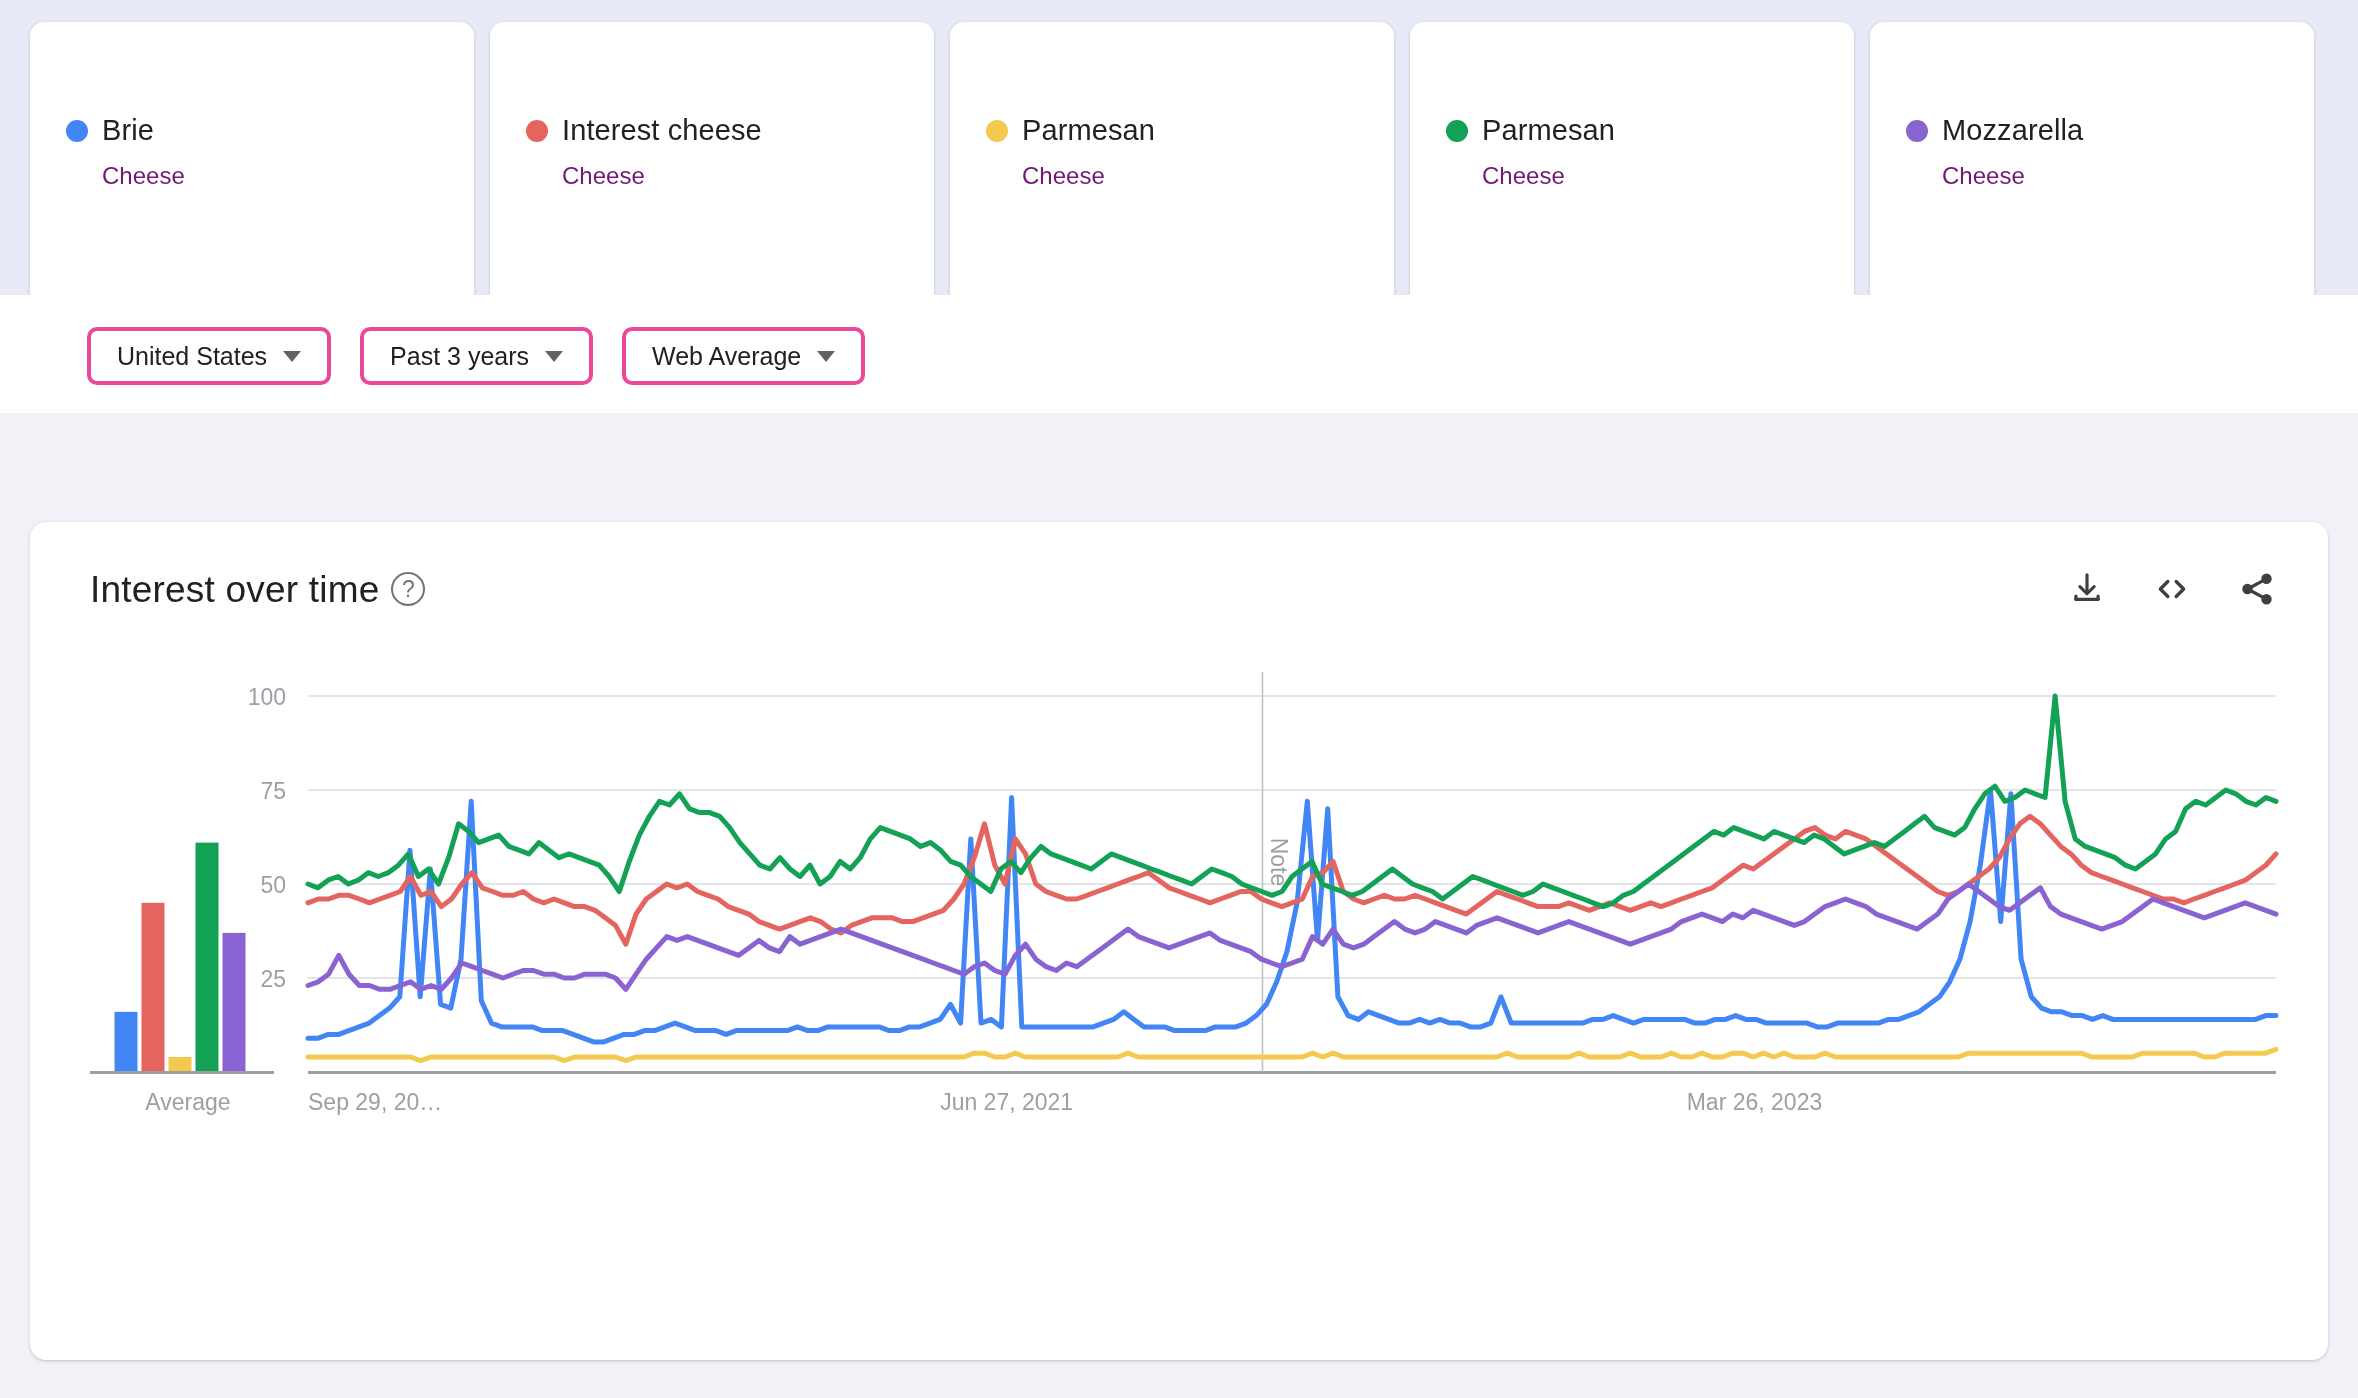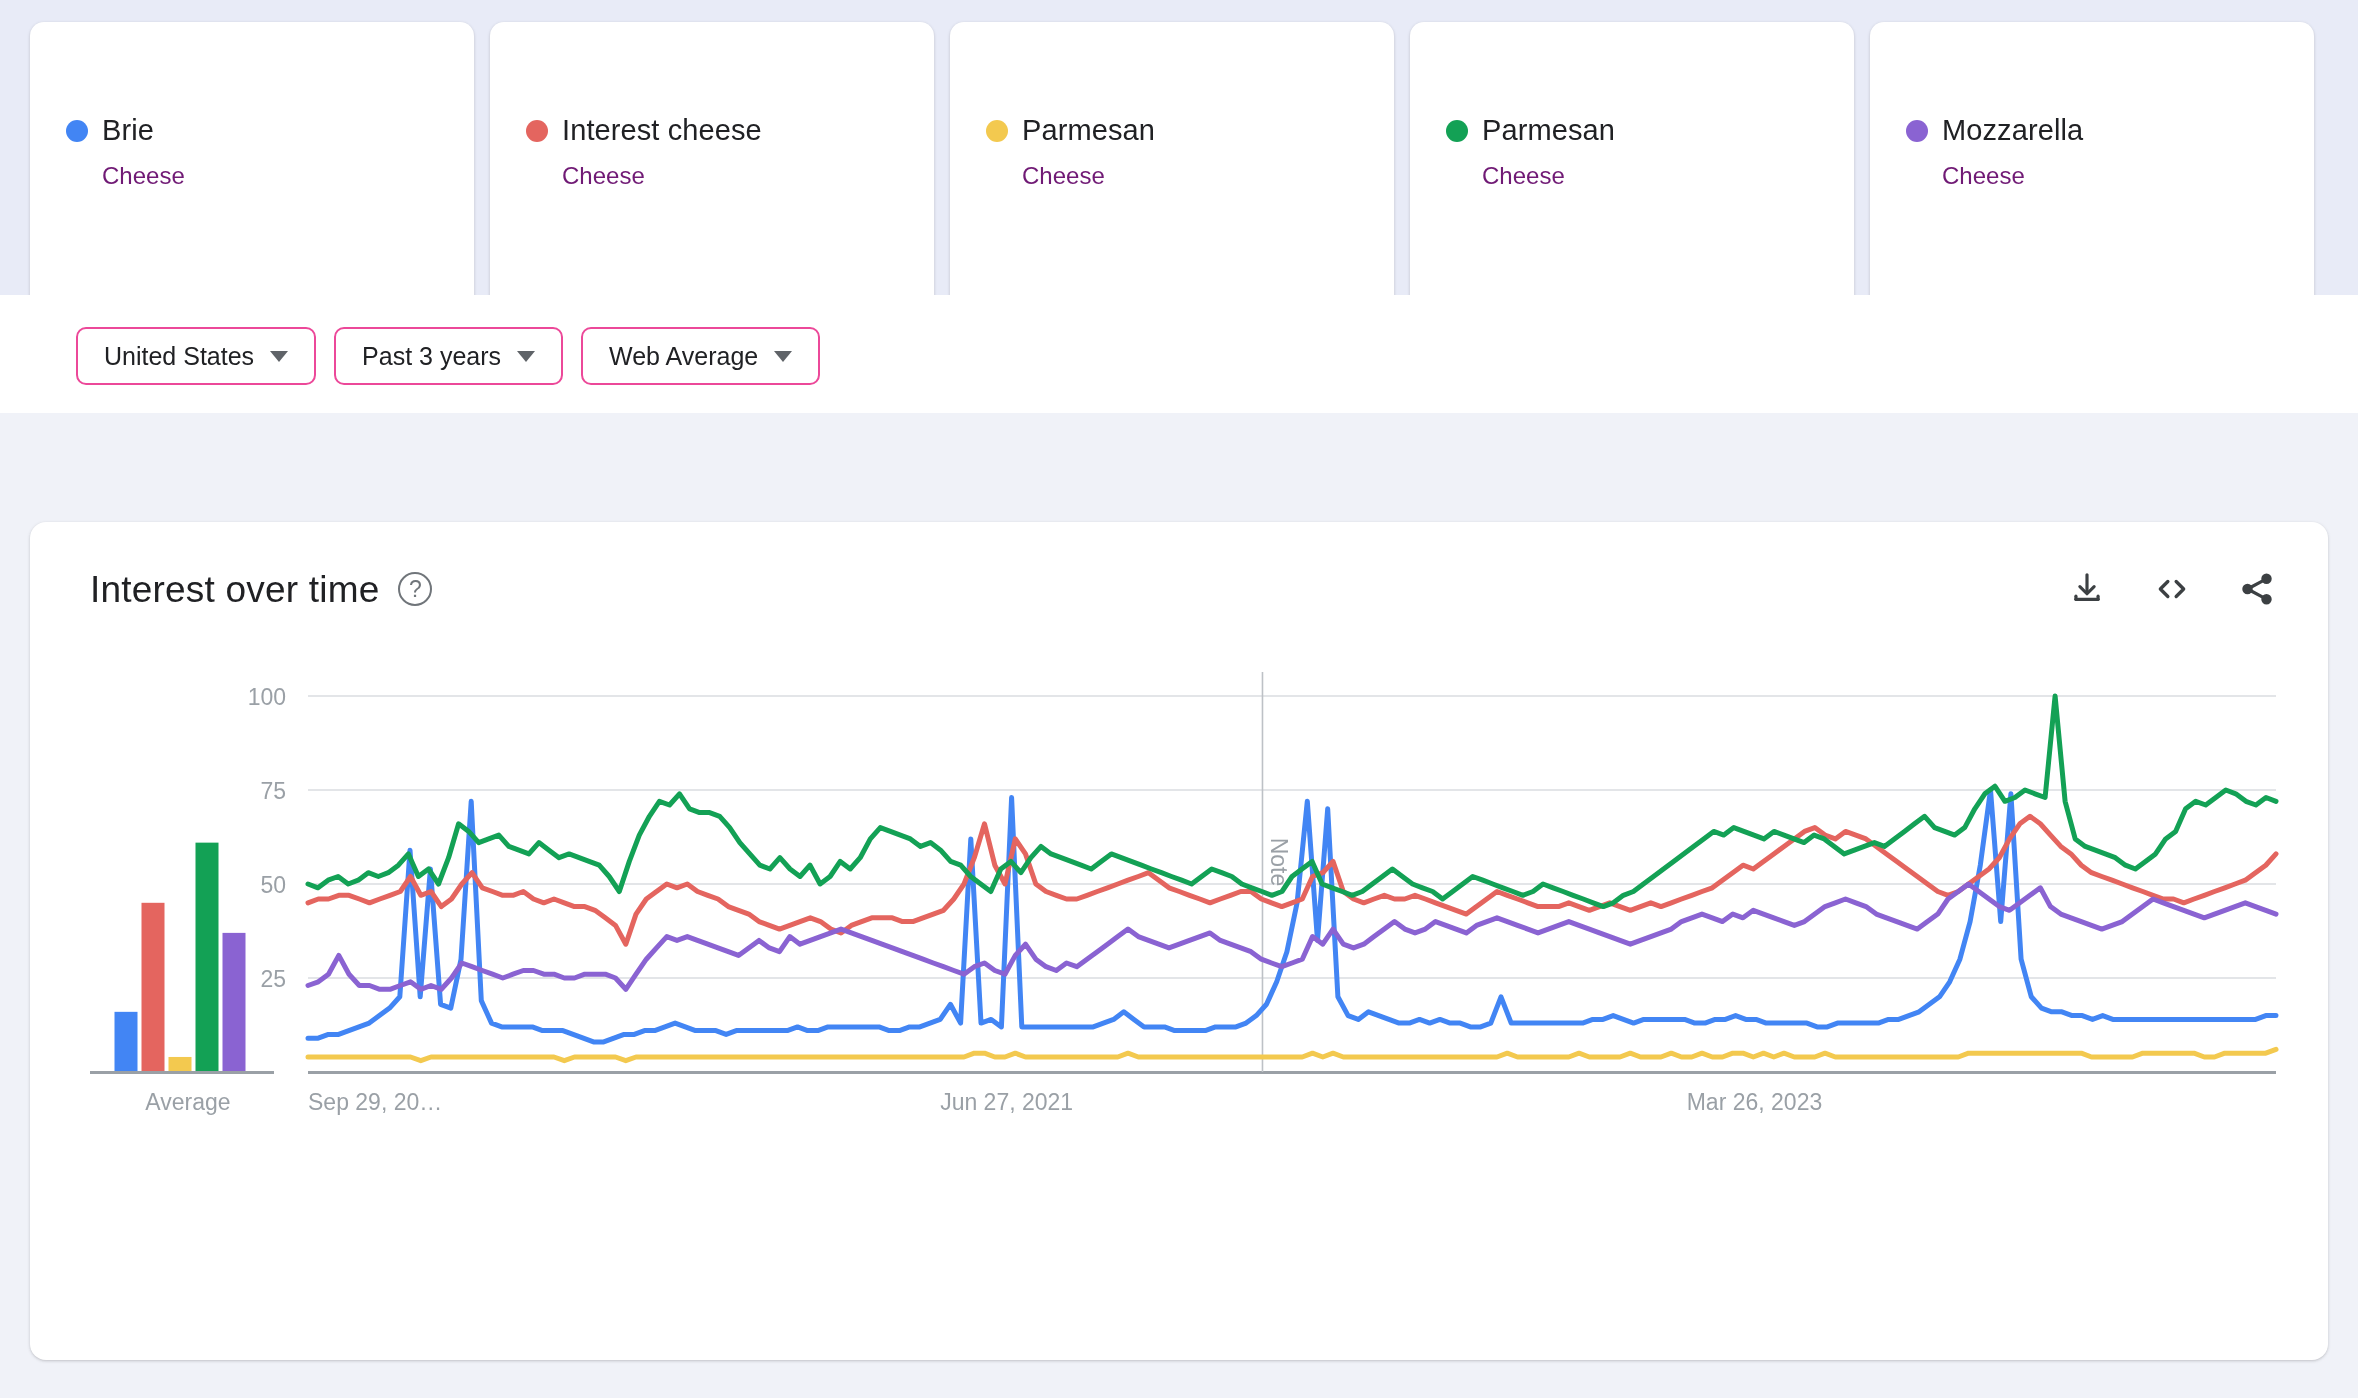--- a/index.html
+++ b/index.html
@@ -44,23 +44,23 @@
   
   .filter-bar {
     position: absolute; top: 295px; left: 0; width: 2358px; height: 118px;
     background: #ffffff;
   }
   .filters {
     position: absolute; left: 76px; top: 32px;
     display: flex; gap: 18px;
   }
   .filter-chip {
-    height: 58px; border: 2px solid #ec4899; border-radius: 10px;
+    height: 58px; border: 4px solid #ec4899; border-radius: 10px;
     background: #fff; display: flex; align-items: center; gap: 16px;
-    padding: 0 26px; cursor: pointer;
+    padding: 0 26px; cursor: pointer; margin-left: 11px;
   }
   .filter-label { font-size: 25px; color: #202124; white-space: nowrap; }
   .caret {
     width: 0; height: 0; border-left: 9px solid transparent;
     border-right: 9px solid transparent; border-top: 11px solid #5f6368;
     display: block;
   }
 
   
   .lower-band {
@@ -72,21 +72,21 @@
   .chart-card {
     position: absolute; top: 522px; left: 30px;
     width: 2298px; height: 838px;
     background: #ffffff; border-radius: 16px;
     box-shadow: 0 1px 2px rgba(60,64,67,.16), 0 1px 3px 1px rgba(60,64,67,.08);
   }
   .card-head {
     position: absolute; top: 38px; left: 60px; right: 52px; height: 58px;
     display: flex; align-items: center; justify-content: space-between;
   }
-  .head-left { display: flex; align-items: center; gap: 19px; }
+  .head-left { display: flex; align-items: center; gap: 12px; }
   .card-title { font-size: 37px; color: #202124; line-height: 1; letter-spacing: .2px; }
   .help-icon {
     width: 34px; height: 34px; border-radius: 50%;
     border: 2.5px solid #70757a; color: #70757a;
     font-size: 23px; display: flex; align-items: center; justify-content: center;
     cursor: pointer; line-height: 1; font-weight: 400;
   }
   .head-right { display: flex; align-items: center; gap: 46px; }
   .head-right svg { display: block; cursor: pointer; }
 

